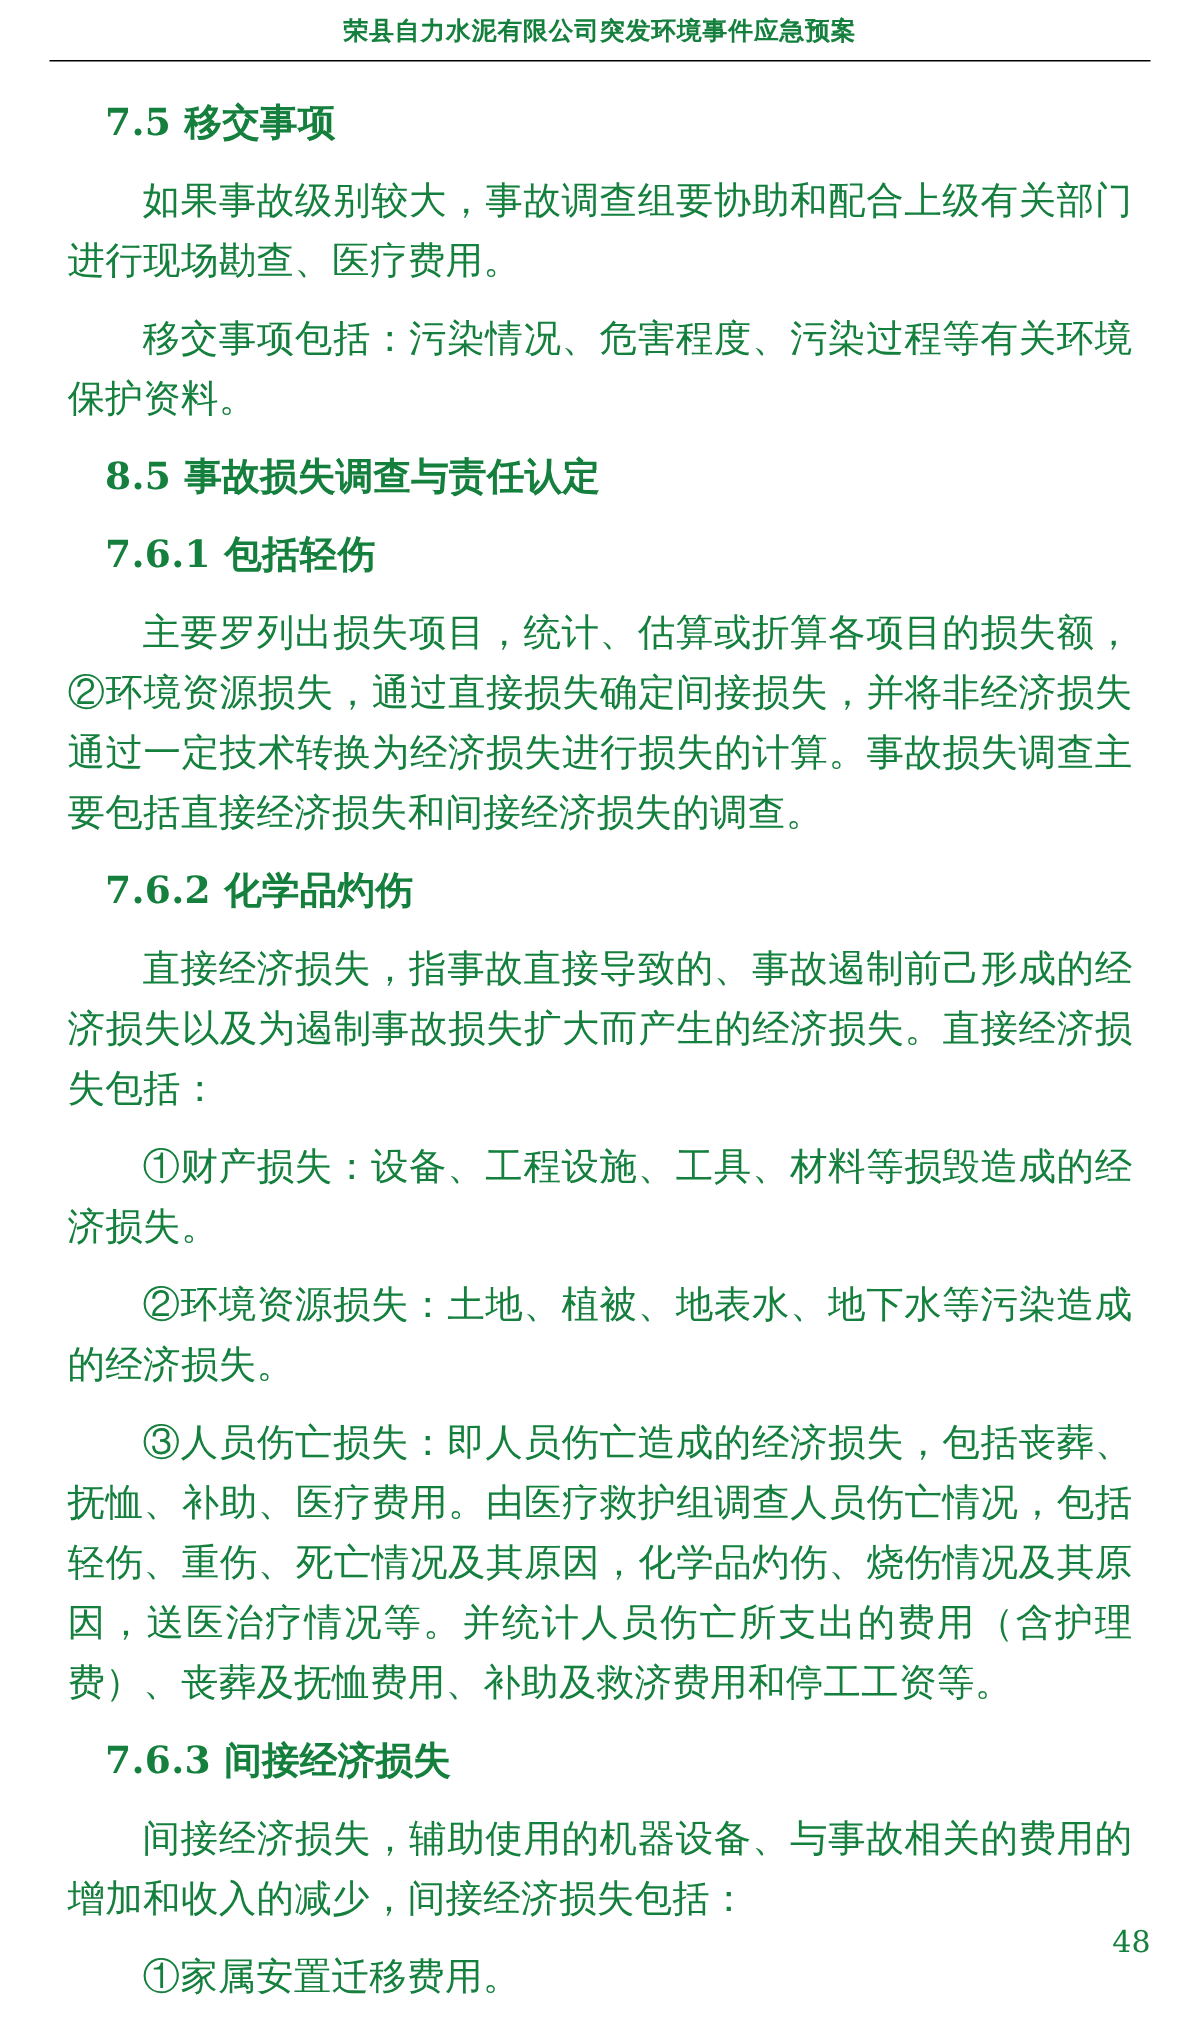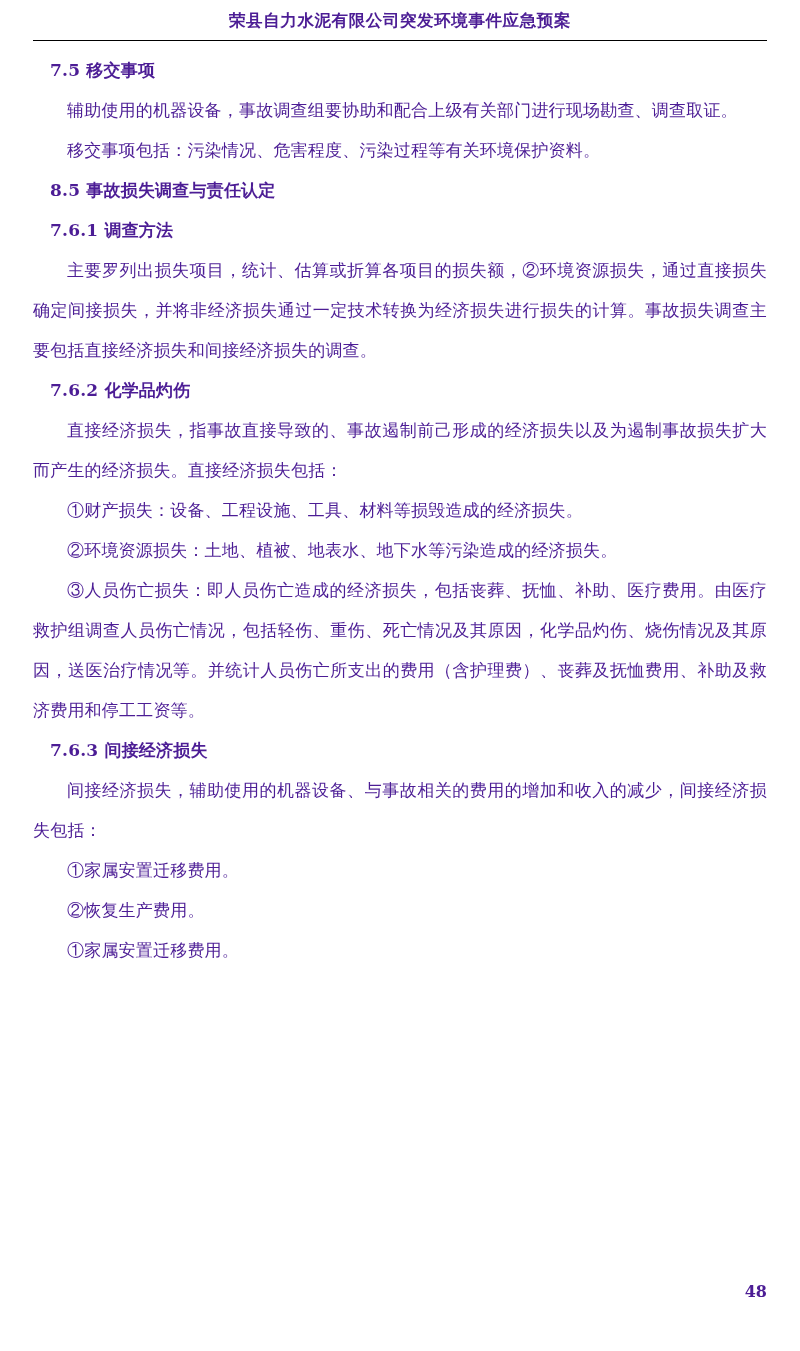--- a/index.html
+++ b/index.html
@@ -7,21 +7,21 @@
     padding: 0;
     background: #ffffff;
   }
   .page {
     width: 800px;
     height: 1351px;
     position: relative;
     background: #ffffff;
     box-sizing: border-box;
     font-family: "DejaVu Serif", "Liberation Serif", serif;
-    color: #4c1d95;
+    color: #15803d;
     overflow: hidden;
   }
   .header {
     position: absolute;
     top: 0;
     left: 0;
     width: 800px;
     text-align: center;
     font-size: 16.5px;
     font-weight: bold;
@@ -37,22 +37,22 @@
     height: 1px;
     background: #000000;
   }
   .content {
     position: absolute;
     top: 50px;
     left: 33px;
     width: 734px;
   }
   p {
-    margin: 0;
-    font-size: 17px;
+    margin: 12px;
+    font-size: 25px;
     line-height: 40px;
     text-align: justify;
     text-justify: inter-ideograph;
     letter-spacing: 0.2px;
   }
   p.indent {
     text-indent: 2em;
   }
   p.heading {
     font-weight: bold;
@@ -61,39 +61,38 @@
   p.heading-sub {
     font-weight: bold;
     text-indent: 1em;
   }
   .pagenum {
     position: absolute;
     left: 0;
     top: 1282px;
     width: 767px;
     text-align: right;
-    font-size: 16px;
+    font-size: 20px;
     font-family: "DejaVu Serif", "Liberation Serif", serif;
-    font-weight: bold;
   }
 </style>
 </head>
 <body>
 
 <div class="page">
 
   <div class="header">荣县自力水泥有限公司突发环境事件应急预案</div>
   <div class="header-rule"></div>
 
   <div class="content">
       <p class="heading">7.5 移交事项</p>
-      <p class="indent">辅助使用的机器设备，事故调查组要协助和配合上级有关部门进行现场勘查、调查取证。</p>
+      <p class="indent">如果事故级别较大，事故调查组要协助和配合上级有关部门进行现场勘查、医疗费用。</p>
       <p class="indent">移交事项包括：污染情况、危害程度、污染过程等有关环境保护资料。</p>
       <p class="heading">8.5 事故损失调查与责任认定</p>
-      <p class="heading-sub">7.6.1 调查方法</p>
+      <p class="heading-sub">7.6.1 包括轻伤</p>
       <p class="indent">主要罗列出损失项目，统计、估算或折算各项目的损失额，②环境资源损失，通过直接损失确定间接损失，并将非经济损失通过一定技术转换为经济损失进行损失的计算。事故损失调查主要包括直接经济损失和间接经济损失的调查。</p>
       <p class="heading-sub">7.6.2 化学品灼伤</p>
       <p class="indent">直接经济损失，指事故直接导致的、事故遏制前己形成的经济损失以及为遏制事故损失扩大而产生的经济损失。直接经济损失包括：</p>
       <p class="indent">①财产损失：设备、工程设施、工具、材料等损毁造成的经济损失。</p>
       <p class="indent">②环境资源损失：土地、植被、地表水、地下水等污染造成的经济损失。</p>
       <p class="indent">③人员伤亡损失：即人员伤亡造成的经济损失，包括丧葬、抚恤、补助、医疗费用。由医疗救护组调查人员伤亡情况，包括轻伤、重伤、死亡情况及其原因，化学品灼伤、烧伤情况及其原因，送医治疗情况等。并统计人员伤亡所支出的费用（含护理费）、丧葬及抚恤费用、补助及救济费用和停工工资等。</p>
       <p class="heading-sub">7.6.3 间接经济损失</p>
       <p class="indent">间接经济损失，辅助使用的机器设备、与事故相关的费用的增加和收入的减少，间接经济损失包括：</p>
       <p class="indent">①家属安置迁移费用。</p>
       <p class="indent">②恢复生产费用。</p>

